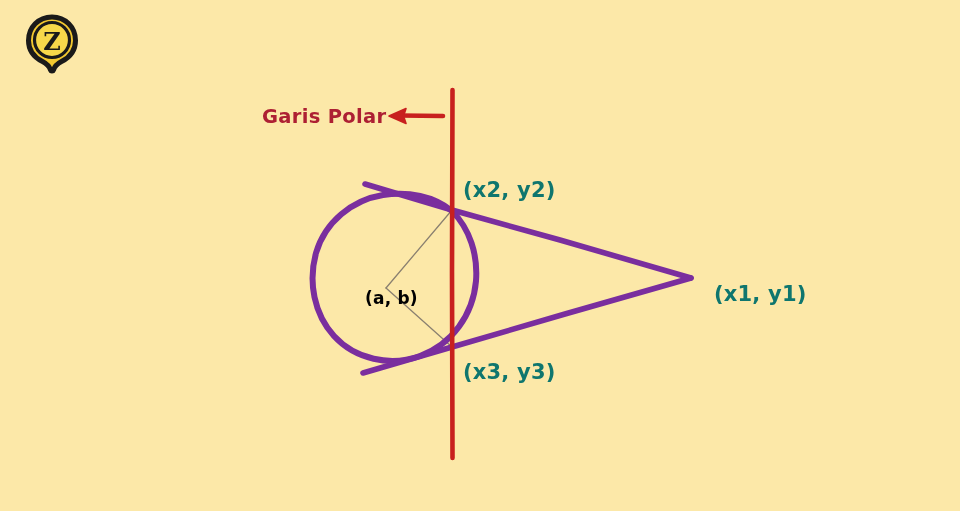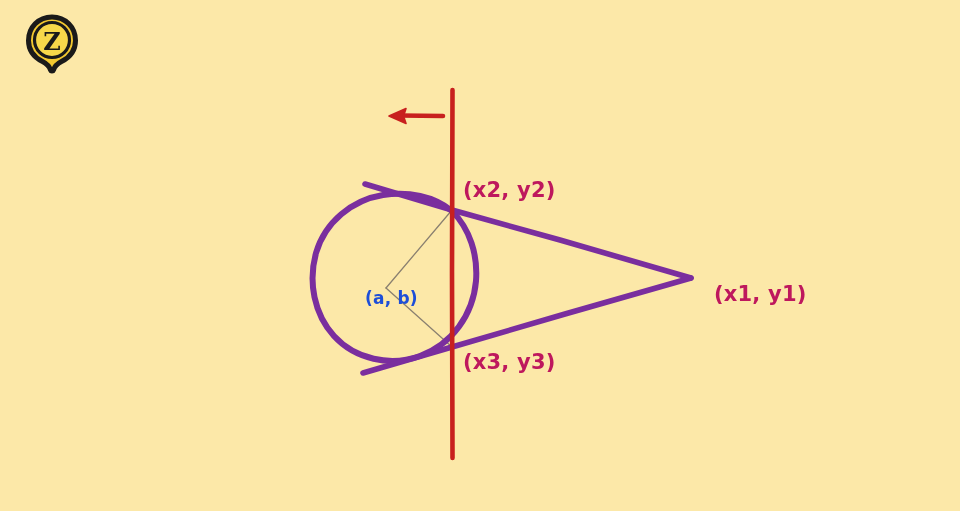--- a/index.html
+++ b/index.html
@@ -24,43 +24,43 @@
   }
   .label {
     position: absolute;
     font-family: "DejaVu Sans", sans-serif;
     font-weight: bold;
     white-space: nowrap;
     line-height: 1;
     user-select: none;
   }
   .pt-label {
-    color: #be185d;
+    color: #0f766e;
     font-size: 21px;
     letter-spacing: 0.2px;
   }
   .center-label {
-    color: #1d4ed8;
+    color: #000000;
     font-size: 17px;
     letter-spacing: 0.2px;
   }
   .annot-label {
     color: #ad2033;
     font-size: 19.5px;
     letter-spacing: 0.3px;
   }
   #logo {
     position: absolute;
     left: 24px;
     top: 14px;
     width: 56px;
     height: 60px;
   }
   #label-x2y2 { left: 463px; top: 180px; }
-  #label-x3y3 { left: 463px; top: 352px; }
+  #label-x3y3 { left: 463px; top: 362px; }
   #label-x1y1 { left: 714px; top: 284px; }
   #label-ab   { left: 365px; top: 290px; }
   #label-garis-polar { left: 262px; top: 107px; }
 </style>
 </head>
 <body>
 
 <div id="stage">
 
   <div id="logo">
@@ -94,20 +94,21 @@
     <path d="M 363 373 L 452 347 L 565 314 L 691 278" fill="none" stroke="#7a2e9e" stroke-width="5.6" stroke-linecap="round" stroke-linejoin="round"></path>
 
     <path d="M 452.5 90 L 452 272 L 452.5 458" fill="none" stroke="#c8201e" stroke-width="4.6" stroke-linecap="round"></path>
 
     <g>
       <path d="M 443 116 L 400 115.5" fill="none" stroke="#c8201e" stroke-width="4.6" stroke-linecap="round"></path>
       <path d="M 389 116 L 406 108.5 L 403.5 116 L 406 123.5 Z" fill="#c8201e" stroke="#c8201e" stroke-width="1.6" stroke-linejoin="round"></path>
     </g>
   </svg>
 
+  <div class="label annot-label" id="label-garis-polar">Garis Polar</div>
 
   <div class="label pt-label" id="label-x2y2">(x2, y2)</div>
 
   <div class="label pt-label" id="label-x3y3">(x3, y3)</div>
 
   <div class="label pt-label" id="label-x1y1">(x1, y1)</div>
 
   <div class="label center-label" id="label-ab">(a, b)</div>
 
 </div>

